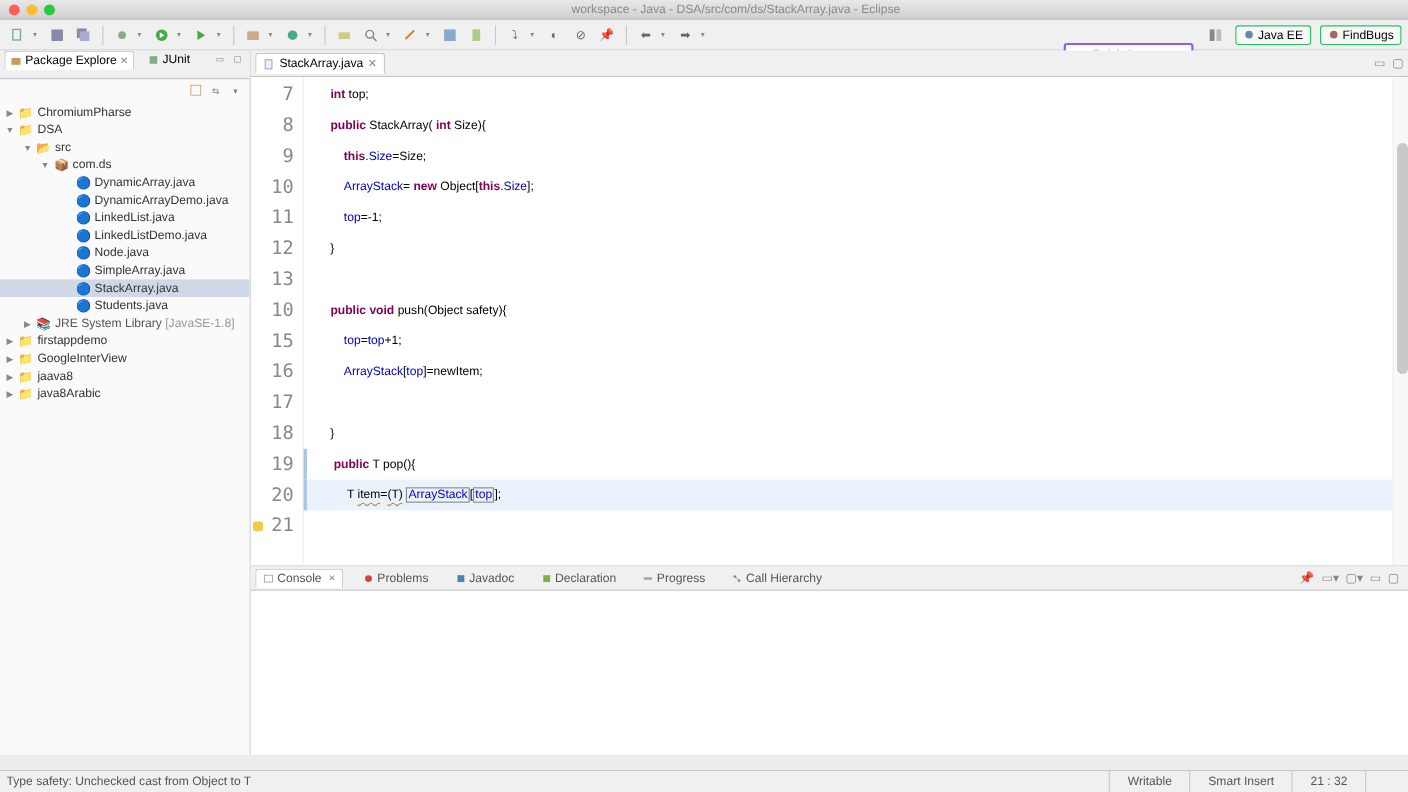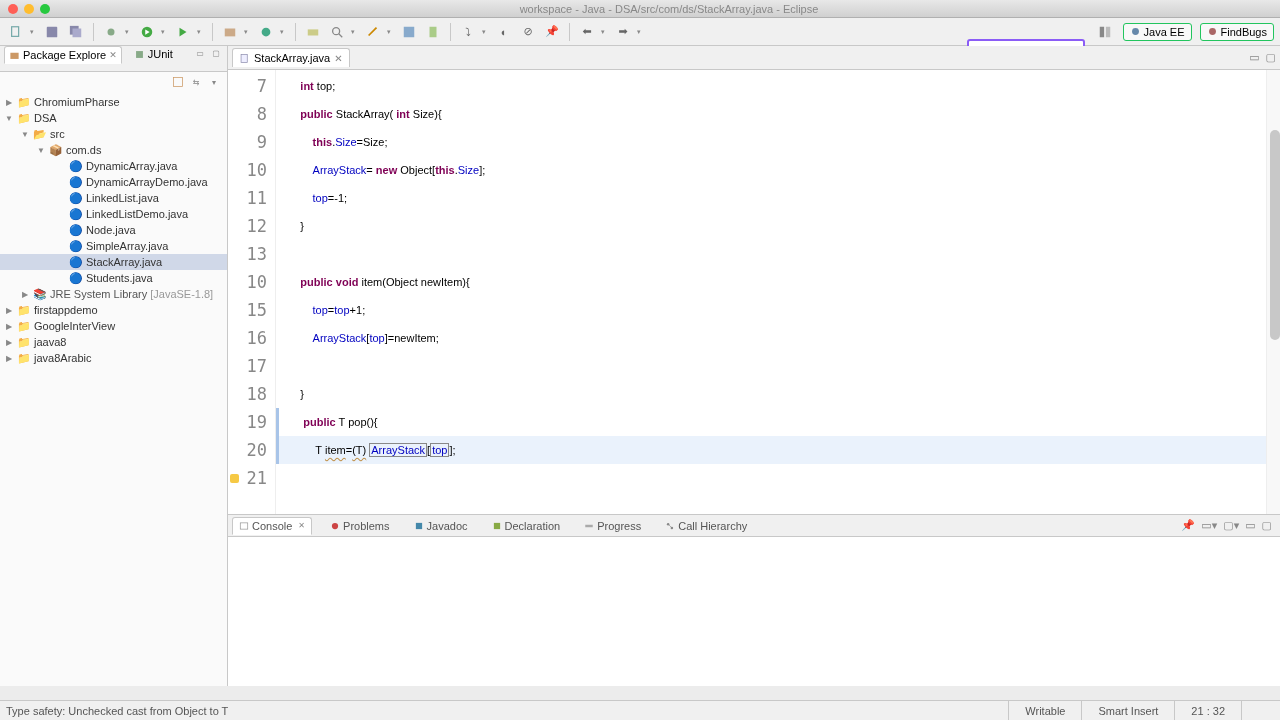--- a/index.html
+++ b/index.html
@@ -355,21 +355,21 @@
         <div class="gline warn">21</div>
       </div>
       <div class="code" id="codebody">
           <div class="cline"><span>      </span><span class="kw">int</span><span> top;</span></div>
           <div class="cline"><span>      </span><span class="kw">public</span><span> StackArray( </span><span class="kw">int</span><span> Size){</span></div>
           <div class="cline"><span>          </span><span class="kw">this</span><span>.</span><span class="field">Size</span><span>=Size;</span></div>
           <div class="cline"><span>          </span><span class="field">ArrayStack</span><span>= </span><span class="kw">new</span><span> Object[</span><span class="kw">this</span><span>.</span><span class="field">Size</span><span>];</span></div>
           <div class="cline"><span>          </span><span class="field">top</span><span>=-1;</span></div>
           <div class="cline"><span>      }</span></div>
           <div class="cline"><span> </span></div>
-          <div class="cline"><span>      </span><span class="kw">public</span><span> </span><span class="kw">void</span><span> item(Object newItem){</span></div>
+          <div class="cline"><span>      </span><span class="kw">public</span><span> </span><span class="kw">void</span><span> push(Object safety){</span></div>
           <div class="cline"><span>          </span><span class="field">top</span><span>=</span><span class="field">top</span><span>+1;</span></div>
           <div class="cline"><span>          </span><span class="field">ArrayStack</span><span>[</span><span class="field">top</span><span>]=newItem;</span></div>
           <div class="cline"><span> </span></div>
           <div class="cline"><span>      }</span></div>
           <div class="cline block20"><span>      </span><span class="kw">public</span><span> T pop(){</span></div>
           <div class="cline block20 hl"><span>          T </span><span class="uscore">item</span><span>=</span><span class="uscore">(T)</span><span> </span><span class="field box">ArrayStack</span><span>[</span><span class="field box">top</span><span>];</span></div>
         </div>
       <div class="minimap">
         <div class="miniscroll" style="top:60px;height:210px"></div>
       </div>

